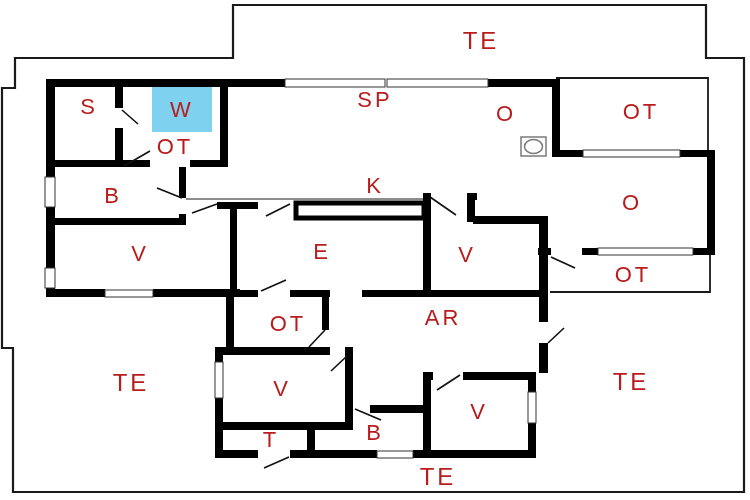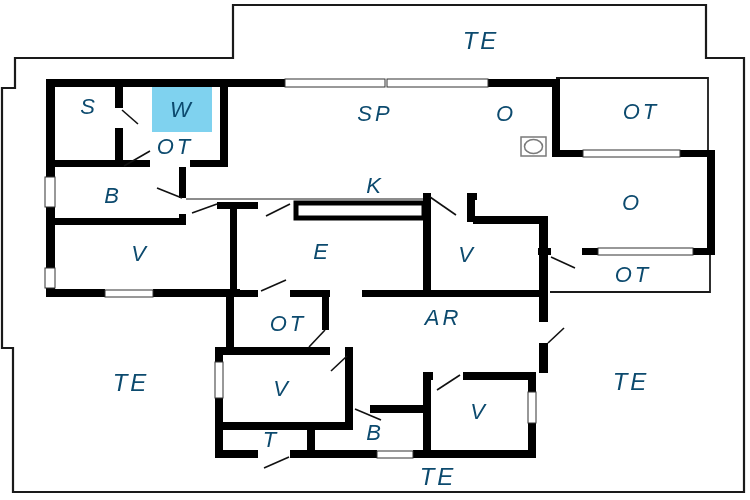--- a/index.html
+++ b/index.html
@@ -7,26 +7,25 @@
     position:relative;
     width:750px;height:500px;
     background:#ffffff;
     font-family:"Liberation Sans", sans-serif;
     overflow:hidden;
   }
   .plan-svg{position:absolute;left:0;top:0;}
   .lbl{
     position:absolute;
     transform:translate(-50%,-50%);
-    color:#0c4a6e;
+    color:#b91c1c;
     letter-spacing:3px;
     white-space:nowrap;
     line-height:1;
     user-select:none;
-    font-style:italic;
   }
   .room-lbl{font-size:22px;}
   .te-lbl{font-size:24px;}
 </style>
 </head>
 <body>
 
 <div class="stage">
 
   <svg class="plan-svg" width="750" height="500" viewBox="0 0 750 500">
@@ -131,21 +130,21 @@
       <rect x="521" y="137" width="25" height="19"></rect>
       <ellipse cx="533.5" cy="146.5" rx="9" ry="7" fill="none"></ellipse>
     </g>
   </svg>
 
   <div class="lbl room-lbl" style="left:89px;top:107px">S</div>
   <div class="lbl room-lbl" style="left:182px;top:110px">W</div>
   <div class="lbl room-lbl" style="left:175px;top:147px">OT</div>
   <div class="lbl room-lbl" style="left:113px;top:196px">B</div>
   <div class="lbl room-lbl" style="left:140px;top:254px">V</div>
-  <div class="lbl room-lbl" style="left:375px;top:114px">SP</div>
+  <div class="lbl room-lbl" style="left:375px;top:100px">SP</div>
   <div class="lbl room-lbl" style="left:506px;top:114px">O</div>
   <div class="lbl room-lbl" style="left:641px;top:112px">OT</div>
   <div class="lbl room-lbl" style="left:632px;top:203px">O</div>
   <div class="lbl room-lbl" style="left:633px;top:275px">OT</div>
   <div class="lbl room-lbl" style="left:375px;top:186px">K</div>
   <div class="lbl room-lbl" style="left:322px;top:252px">E</div>
   <div class="lbl room-lbl" style="left:467px;top:255px">V</div>
   <div class="lbl room-lbl" style="left:443px;top:318px">AR</div>
   <div class="lbl room-lbl" style="left:288px;top:324px">OT</div>
   <div class="lbl room-lbl" style="left:282px;top:389px">V</div>

